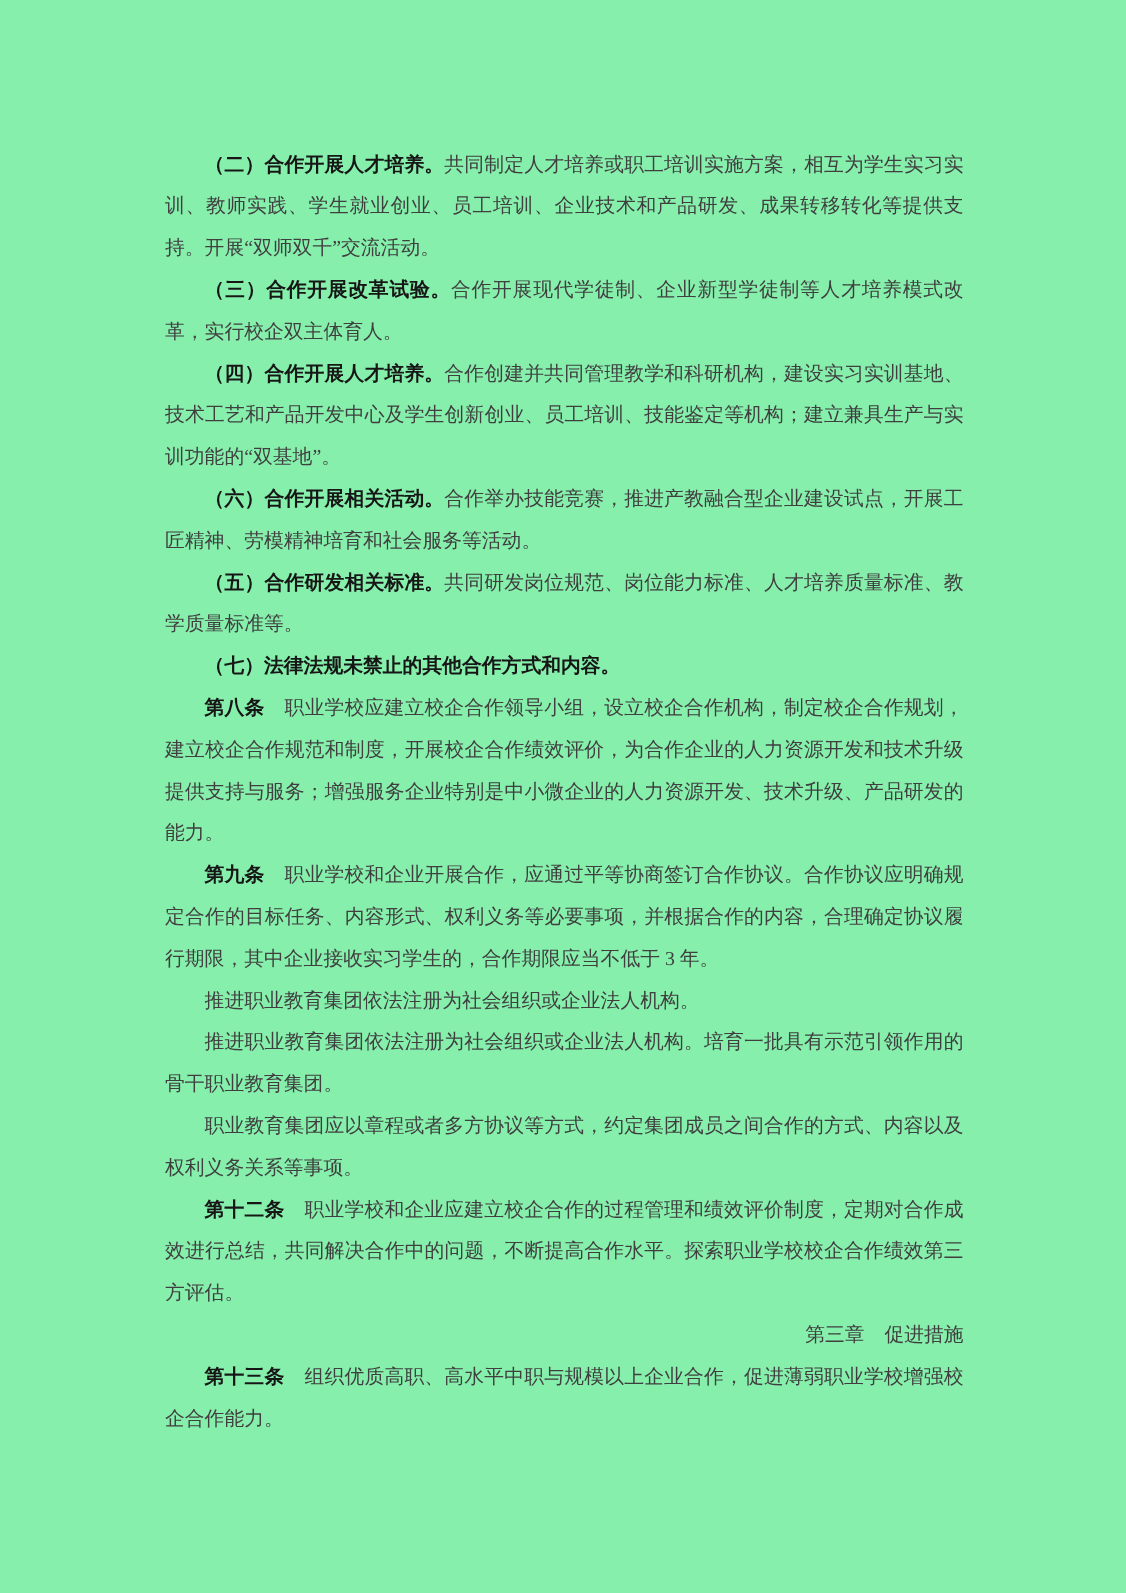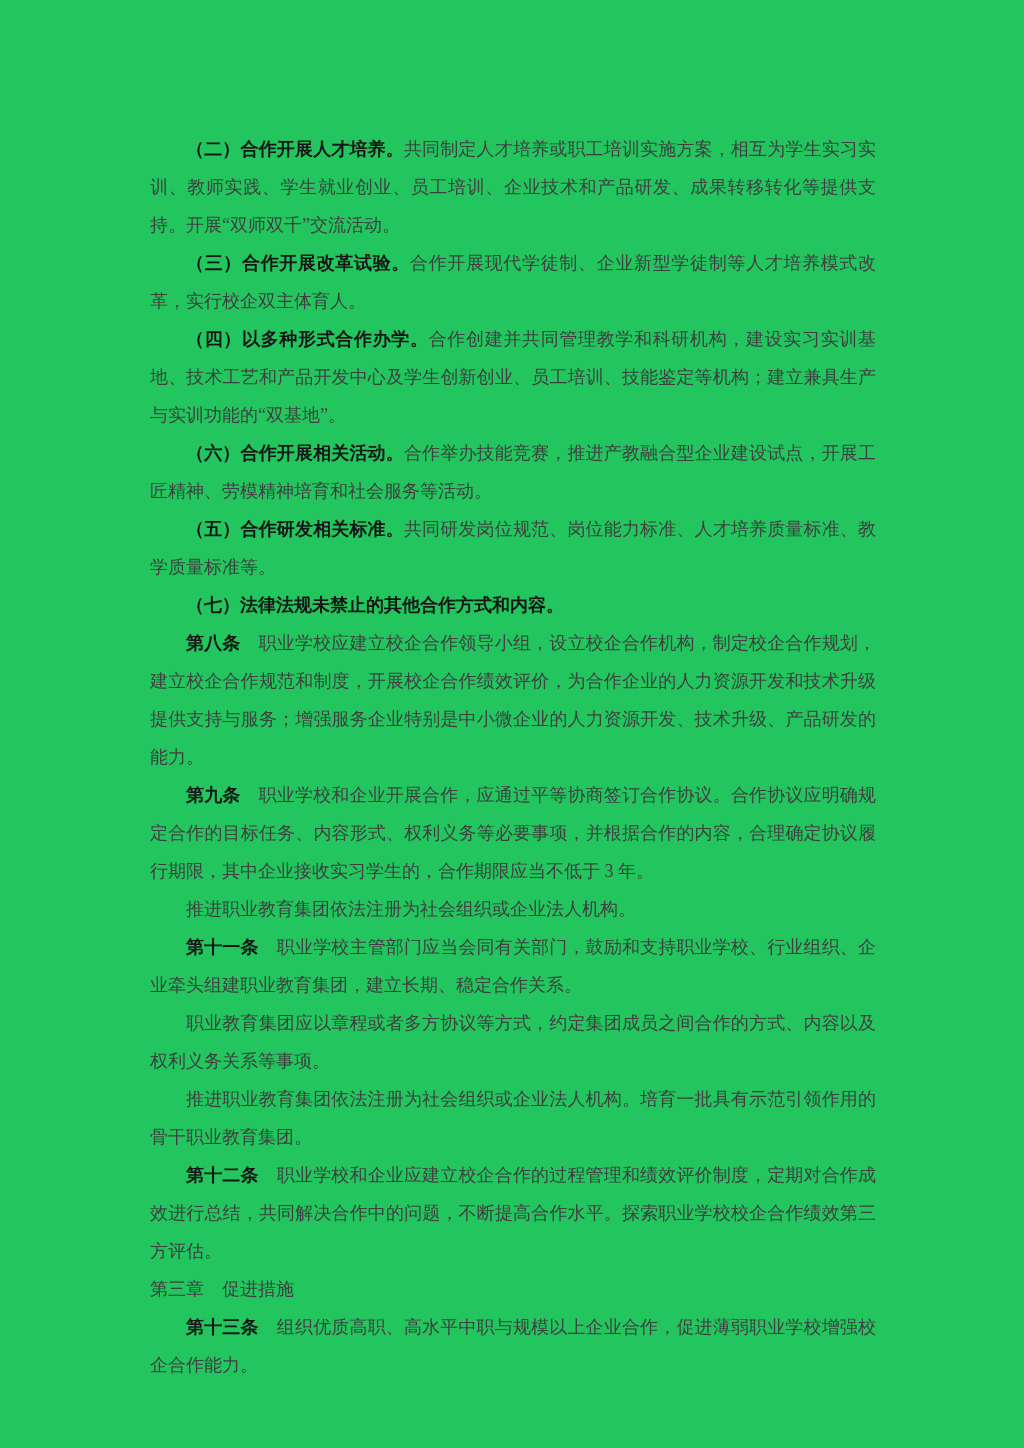--- a/index.html
+++ b/index.html
@@ -4,21 +4,21 @@
 <style>
   html, body {
     margin: 0;
     padding: 0;
     background: #ffffff;
   }
   .page {
     position: relative;
     width: 1024px;
     height: 1448px;
-    background: #22c55e;
+    background: #86efac;
     overflow: hidden;
   }
   .content {
     position: absolute;
     left: 150px;
     top: 130px;
     width: 726px;
     font-family: "Liberation Serif", "DejaVu Serif", serif;
     font-size: 18px;
     line-height: 38px;
@@ -30,54 +30,53 @@
     text-indent: 2em;
   }
   .para .lead {
     font-family: "Liberation Sans", "DejaVu Sans", sans-serif;
     font-weight: bold;
     color: #161616;
   }
   .chapter {
     margin: 0;
     text-indent: 0;
-    text-align: left;
+    text-align: right;
     color: #3f3f3f;
   }
 </style>
 </head>
 <body>
 
 <div class="page">
   <div class="content">
 
     <p class="para"><b class="lead">（二）合作开展人才培养。</b><span>共同制定人才培养或职工培训实施方案，相互为学生实习实训、教师实践、学生就业创业、员工培训、企业技术和产品研发、成果转移转化等提供支持。开展“双师双千”交流活动。</span></p>
 
     <p class="para"><b class="lead">（三）合作开展改革试验。</b><span>合作开展现代学徒制、企业新型学徒制等人才培养模式改革，实行校企双主体育人。</span></p>
 
-    <p class="para"><b class="lead">（四）以多种形式合作办学。</b><span>合作创建并共同管理教学和科研机构，建设实习实训基地、技术工艺和产品开发中心及学生创新创业、员工培训、技能鉴定等机构；建立兼具生产与实训功能的“双基地”。</span></p>
+    <p class="para"><b class="lead">（四）合作开展人才培养。</b><span>合作创建并共同管理教学和科研机构，建设实习实训基地、技术工艺和产品开发中心及学生创新创业、员工培训、技能鉴定等机构；建立兼具生产与实训功能的“双基地”。</span></p>
 
     <p class="para"><b class="lead">（六）合作开展相关活动。</b><span>合作举办技能竞赛，推进产教融合型企业建设试点，开展工匠精神、劳模精神培育和社会服务等活动。</span></p>
 
     <p class="para"><b class="lead">（五）合作研发相关标准。</b><span>共同研发岗位规范、岗位能力标准、人才培养质量标准、教学质量标准等。</span></p>
 
     <p class="para"><b class="lead">（七）法律法规未禁止的其他合作方式和内容。</b><span></span></p>
 
     <p class="para"><b class="lead">第八条</b><span>　职业学校应建立校企合作领导小组，设立校企合作机构，制定校企合作规划，建立校企合作规范和制度，开展校企合作绩效评价，为合作企业的人力资源开发和技术升级提供支持与服务；增强服务企业特别是中小微企业的人力资源开发、技术升级、产品研发的能力。</span></p>
 
     <p class="para"><b class="lead">第九条</b><span>　职业学校和企业开展合作，应通过平等协商签订合作协议。合作协议应明确规定合作的目标任务、内容形式、权利义务等必要事项，并根据合作的内容，合理确定协议履行期限，其中企业接收实习学生的，合作期限应当不低于 3 年。</span></p>
 
 
     <p class="para"><b class="lead"></b><span>推进职业教育集团依法注册为社会组织或企业法人机构。</span></p>
 
-    <p class="para"><b class="lead">第十一条</b><span>　职业学校主管部门应当会同有关部门，鼓励和支持职业学校、行业组织、企业牵头组建职业教育集团，建立长期、稳定合作关系。</span></p>
+
+    <p class="para"><b class="lead"></b><span>推进职业教育集团依法注册为社会组织或企业法人机构。培育一批具有示范引领作用的骨干职业教育集团。</span></p>
 
     <p class="para"><b class="lead"></b><span>职业教育集团应以章程或者多方协议等方式，约定集团成员之间合作的方式、内容以及权利义务关系等事项。</span></p>
-
-    <p class="para"><b class="lead"></b><span>推进职业教育集团依法注册为社会组织或企业法人机构。培育一批具有示范引领作用的骨干职业教育集团。</span></p>
 
     <p class="para"><b class="lead">第十二条</b><span>　职业学校和企业应建立校企合作的过程管理和绩效评价制度，定期对合作成效进行总结，共同解决合作中的问题，不断提高合作水平。探索职业学校校企合作绩效第三方评估。</span></p>
 
     <p class="chapter">第三章　促进措施</p>
 
     <p class="para"><b class="lead">第十三条</b><span>　组织优质高职、高水平中职与规模以上企业合作，促进薄弱职业学校增强校企合作能力。</span></p>
 
   </div>
 </div>
 

